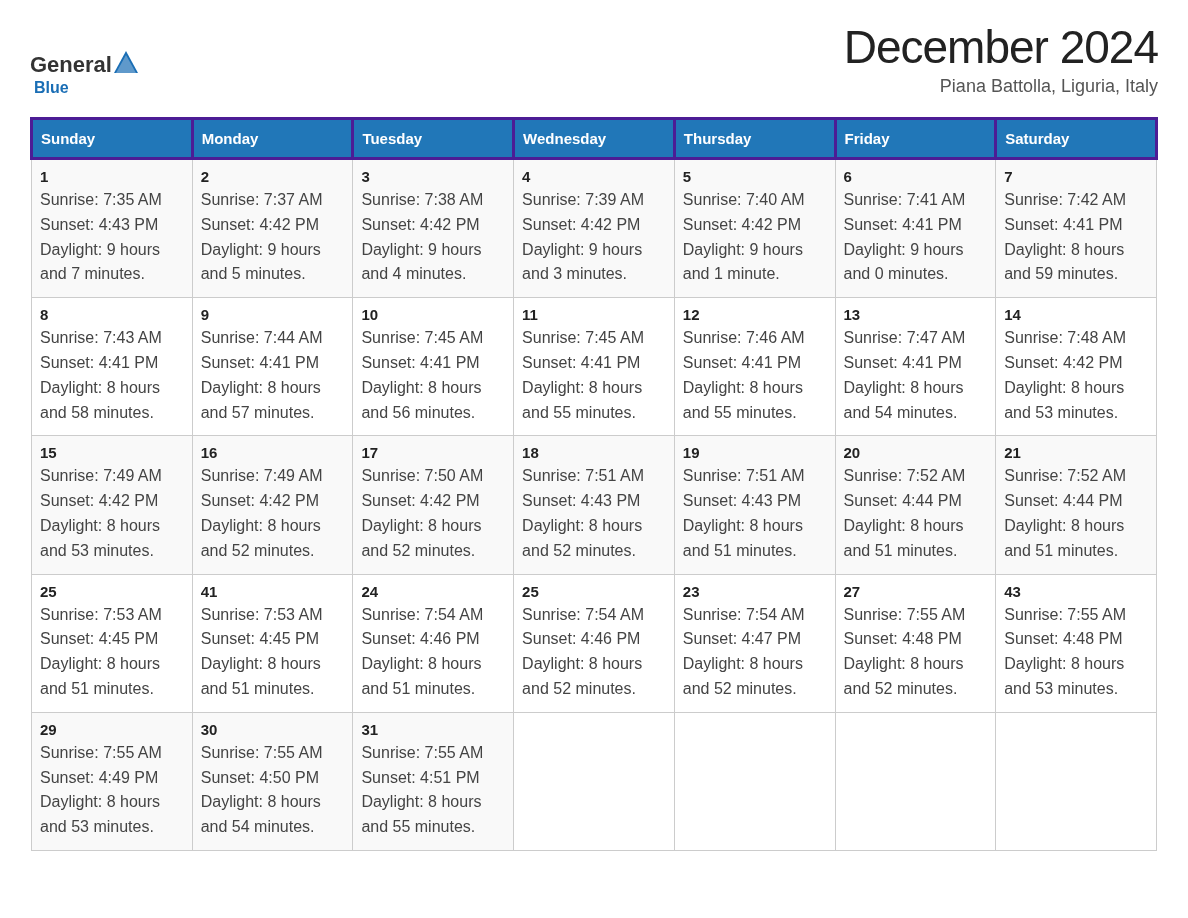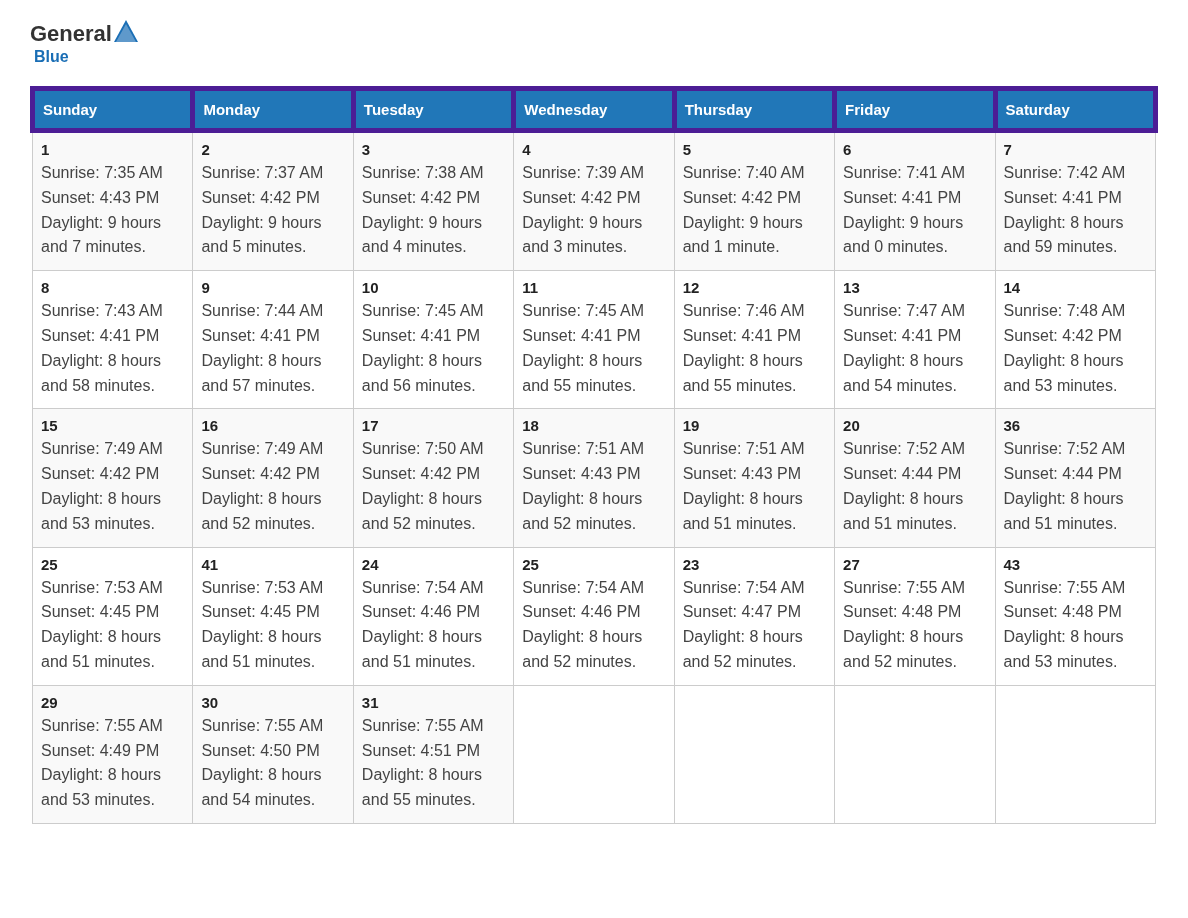--- a/index.html
+++ b/index.html
@@ -47,21 +47,21 @@
       border-collapse: collapse;
       table-layout: fixed;
     }
     thead tr th {
       background-color: #2177b8;
       color: #fff;
       font-size: 15px;
       font-weight: 600;
       padding: 10px 8px;
       text-align: left;
-      border: 5px solid #4c1d95;
+      border: 3px solid #4c1d95;
     }
     tbody tr td {
       vertical-align: top;
       padding: 8px 8px 10px 8px;
       border: 1px solid #ccc;
       font-size: 12.5px;
       color: #333;
       height: 100px;
     }
     tbody tr:nth-child(odd) td {
@@ -107,20 +107,24 @@
 <div class="header">
   <div class="logo-wrapper">
     <div class="logo-line1">
       <span class="logo-text-general">General</span>
       <svg class="logo-icon" viewBox="0 0 28 28" xmlns="http://www.w3.org/2000/svg">
         <polygon points="14,2 26,24 2,24" fill="#1a6eb5"></polygon>
         <polygon points="14,6 24,24 4,24" fill="#fff" opacity="0.3"></polygon>
       </svg>
     </div>
     <div class="logo-line2">Blue</div>
+  </div>
+  <div class="title-block">
+    <div class="month-title">December 2024</div>
+    <div class="location-subtitle">Piana Battolla, Liguria, Italy</div>
   </div>
 </div>
 
 <table>
   <thead>
     <tr>
       <th>Sunday</th>
       <th>Monday</th>
       <th>Tuesday</th>
       <th>Wednesday</th>
@@ -209,21 +213,21 @@
         </td>
         <td>
           <span class="day-number">19</span>
           <div class="day-info">Sunrise: 7:51 AM<br>Sunset: 4:43 PM<br>Daylight: 8 hours and 51 minutes.</div>
         </td>
         <td>
           <span class="day-number">20</span>
           <div class="day-info">Sunrise: 7:52 AM<br>Sunset: 4:44 PM<br>Daylight: 8 hours and 51 minutes.</div>
         </td>
         <td>
-          <span class="day-number">36</span>
+          <span class="day-number">21</span>
           <div class="day-info">Sunrise: 7:52 AM<br>Sunset: 4:44 PM<br>Daylight: 8 hours and 51 minutes.</div>
         </td>
       </tr>
       <tr>
         <td>
           <span class="day-number">25</span>
           <div class="day-info">Sunrise: 7:53 AM<br>Sunset: 4:45 PM<br>Daylight: 8 hours and 51 minutes.</div>
         </td>
         <td>
           <span class="day-number">41</span>

